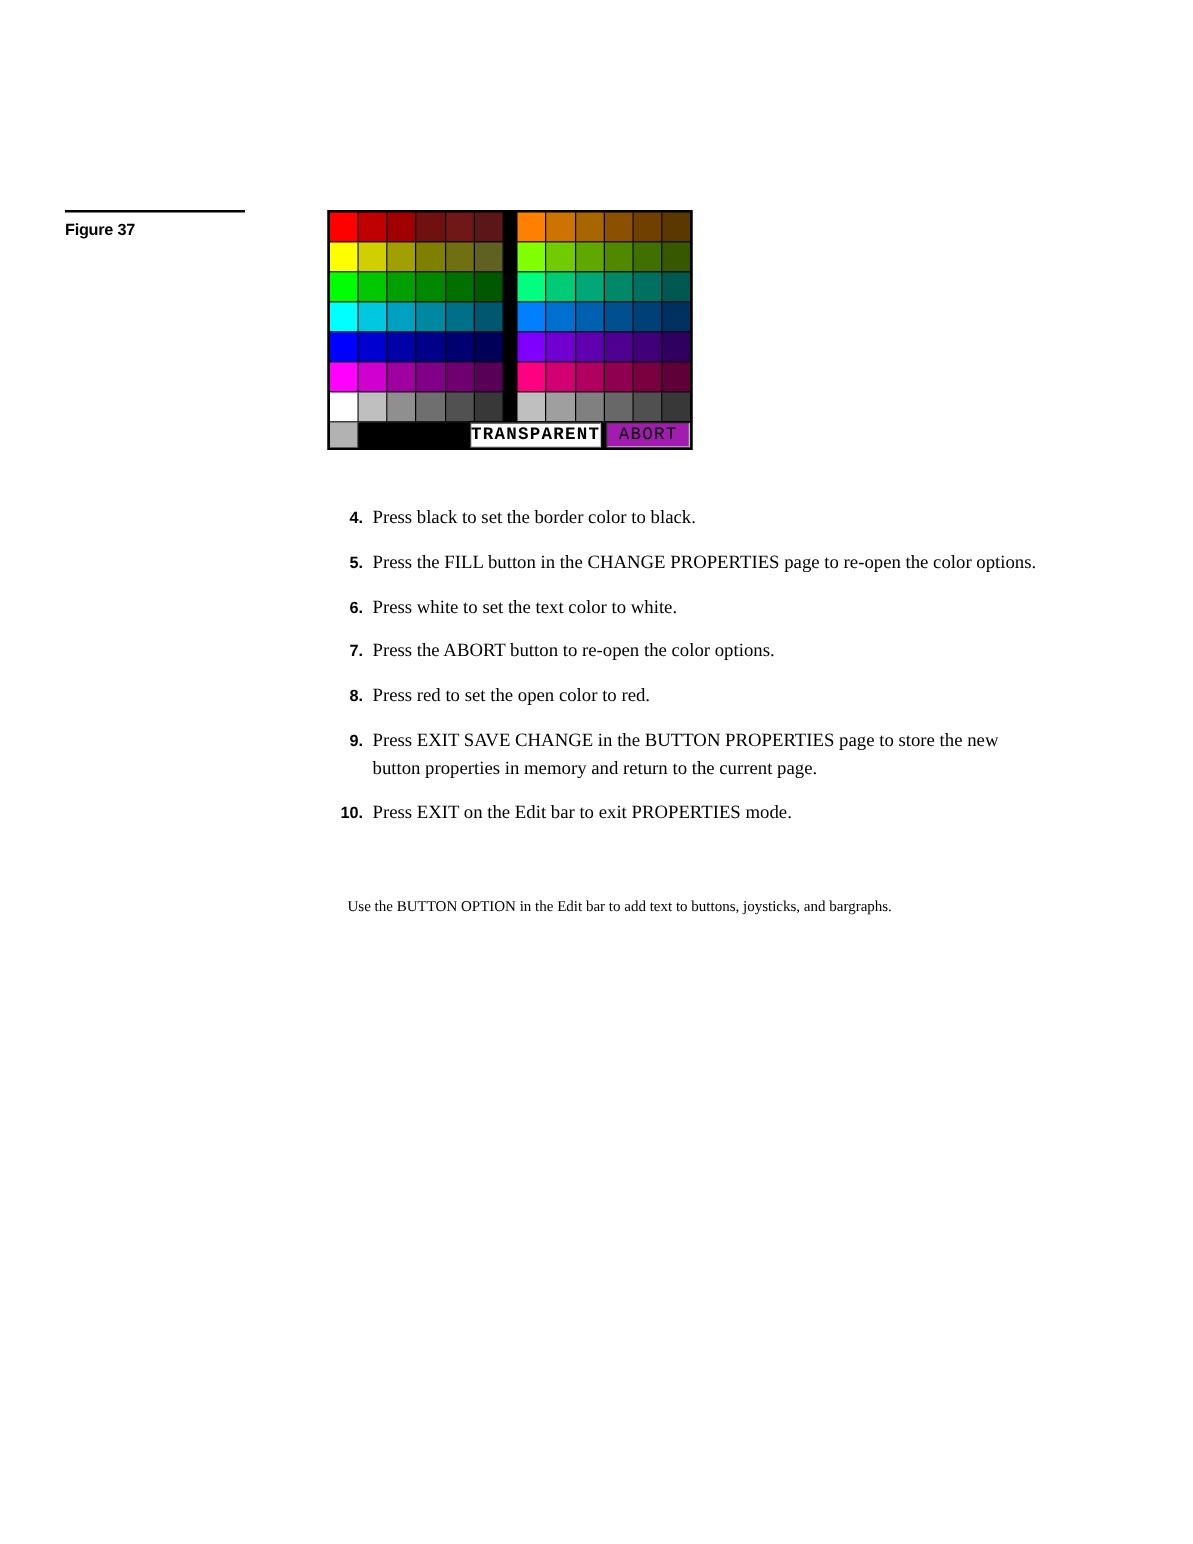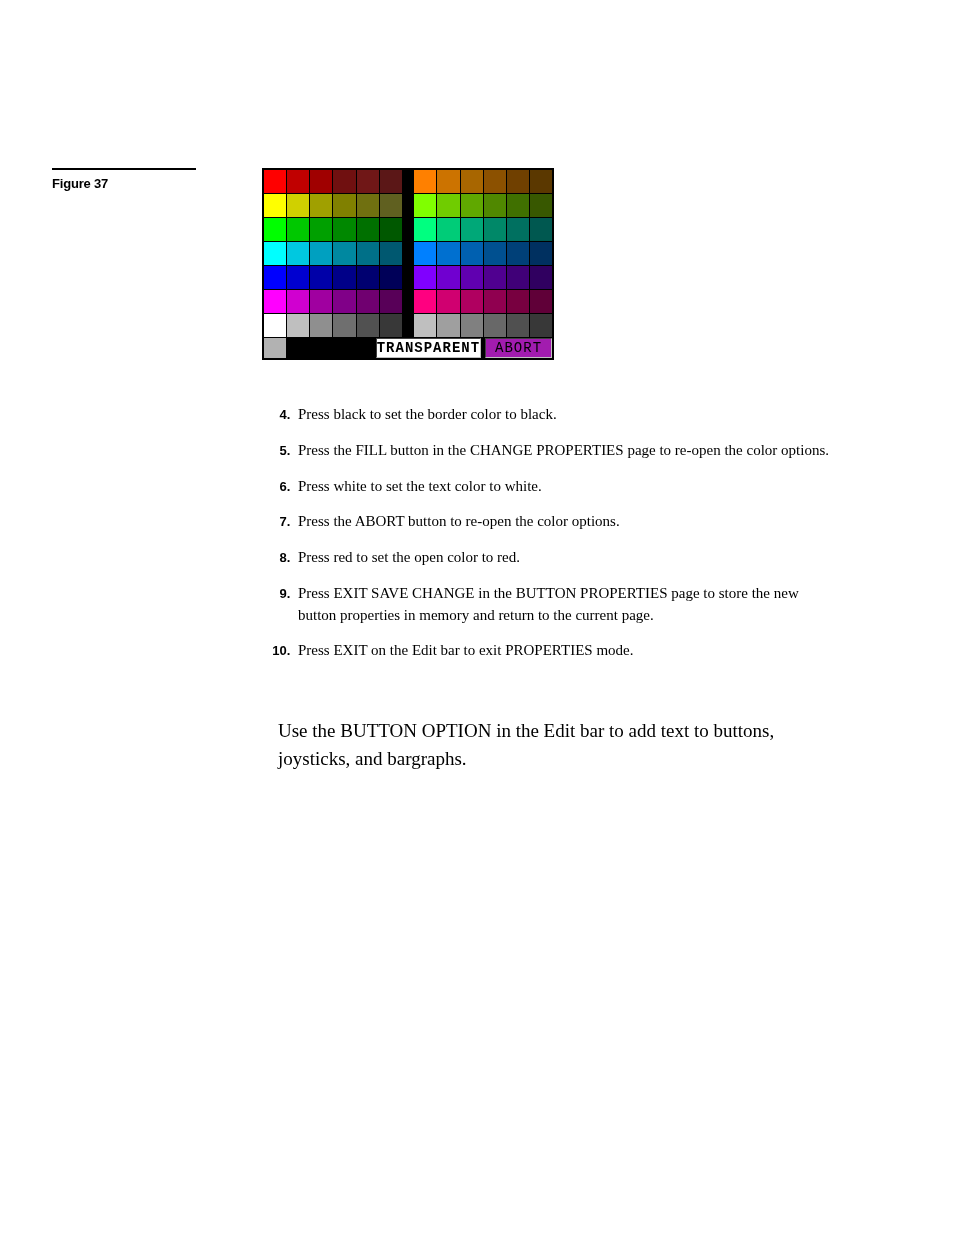--- a/index.html
+++ b/index.html
@@ -120,21 +120,21 @@
     line-height: 1.45;
     margin-bottom: 14px;
     padding-left: 4px;
   }
   li::marker {
     font-family: Arial, Helvetica, sans-serif;
     font-weight: bold;
     font-size: 13px;
   }
   .para {
-    font-size: 19px;
+    font-size: 12px;
     line-height: 1.45;
     margin: 55px 0 22px 30px;
   }
 </style>
 </head>
 <body>
 
 <div class="page">
   <div class="rule"></div>
   <div class="figure-label">Figure 37</div>

